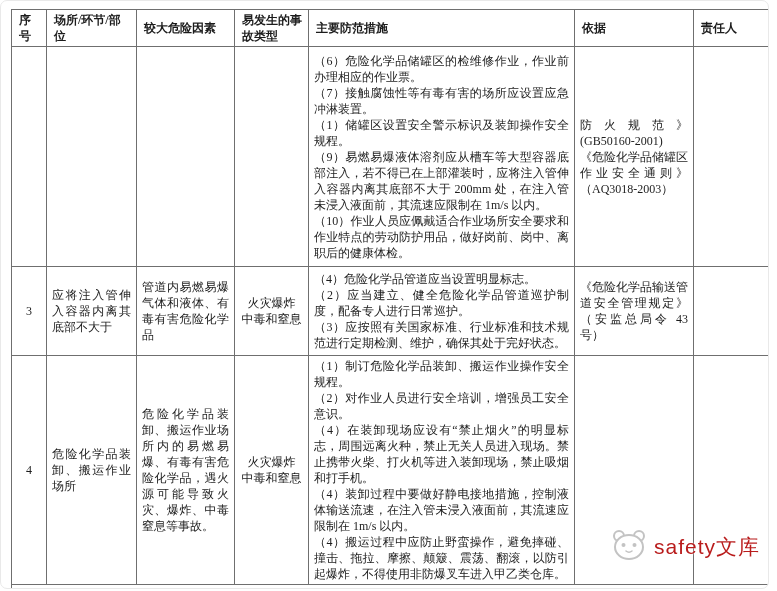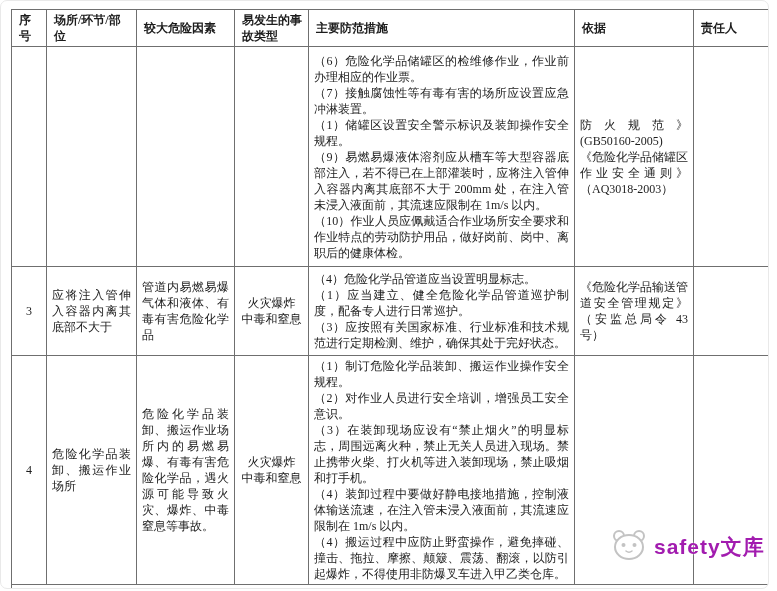--- a/index.html
+++ b/index.html
@@ -57,23 +57,23 @@
   }
   .watermark{
     position:absolute;
     left:608px;top:528px;
     display:flex;align-items:center;
     gap:3px;
     pointer-events:none;
   }
   .watermark .wm-text{
     font-family:"Liberation Sans","DejaVu Sans",sans-serif;
-    font-weight:bold;
+    font-weight:normal;
     font-size:21px;
-    color:#a21caf;
+    color:#b91c1c;
     letter-spacing:1px;
     text-shadow:0 0 2px #ffffff;
   }
 </style>
 </head>
 <body>
 
 <div class="page">
 
   <table class="doc">
@@ -104,53 +104,53 @@
       <td></td>
       <td class="c pre"></td>
       <td class="top">
         <p class="m">（6）危险化学品储罐区的检维修作业，作业前办理相应的作业票。</p>
         <p class="m">（7）接触腐蚀性等有毒有害的场所应设置应急冲淋装置。</p>
         <p class="m">（1）储罐区设置安全警示标识及装卸操作安全规程。</p>
         <p class="m">（9）易燃易爆液体溶剂应从槽车等大型容器底部注入，若不得已在上部灌装时，应将注入管伸入容器内离其底部不大于 200mm 处，在注入管未浸入液面前，其流速应限制在 1m/s 以内。</p>
         <p class="m">（10）作业人员应佩戴适合作业场所安全要求和作业特点的劳动防护用品，做好岗前、岗中、离职后的健康体检。</p>
       </td>
       <td class="top">
-        <p class="m">防火规范》(GB50160-2005)</p>
+        <p class="m">防火规范》(GB50160-2001)</p>
         <p class="m">《危险化学品储罐区作业安全通则》（AQ3018-2003）</p>
       </td>
       <td></td>
     </tr>
 
     <tr class="row-3">
       <td class="c">3</td>
       <td class="j">应将注入管伸入容器内离其底部不大于</td>
       <td class="j">管道内易燃易爆气体和液体、有毒有害危险化学品</td>
       <td class="c pre">火灾爆炸
 中毒和窒息</td>
       <td class="top">
         <p class="m">（4）危险化学品管道应当设置明显标志。</p>
-        <p class="m">（1）应当建立、健全危险化学品管道巡护制度，配备专人进行日常巡护。</p>
+        <p class="m">（2）应当建立、健全危险化学品管道巡护制度，配备专人进行日常巡护。</p>
         <p class="m">（3）应按照有关国家标准、行业标准和技术规范进行定期检测、维护，确保其处于完好状态。</p>
       </td>
       <td class="j">
         <p class="m">《危险化学品输送管道安全管理规定》（安监总局令 43 号）</p>
       </td>
       <td></td>
     </tr>
 
     <tr class="row-4">
       <td class="c">4</td>
       <td class="j">危险化学品装卸、搬运作业场所</td>
       <td class="j">危险化学品装卸、搬运作业场所内的易燃易爆、有毒有害危险化学品，遇火源可能导致火灾、爆炸、中毒窒息等事故。</td>
       <td class="c pre">火灾爆炸
 中毒和窒息</td>
       <td class="top">
         <p class="m">（1）制订危险化学品装卸、搬运作业操作安全规程。</p>
         <p class="m">（2）对作业人员进行安全培训，增强员工安全意识。</p>
-        <p class="m">（3）在装卸现场应设有“禁止烟火”的明显标志，周围远离火种，禁止无关人员进入现场。禁止携带火柴、打火机等进入装卸现场，禁止吸烟和打手机。</p>
+        <p class="m">（4）在装卸现场应设有“禁止烟火”的明显标志，周围远离火种，禁止无关人员进入现场。禁止携带火柴、打火机等进入装卸现场，禁止吸烟和打手机。</p>
         <p class="m">（4）装卸过程中要做好静电接地措施，控制液体输送流速，在注入管未浸入液面前，其流速应限制在 1m/s 以内。</p>
         <p class="m">（4）搬运过程中应防止野蛮操作，避免摔碰、撞击、拖拉、摩擦、颠簸、震荡、翻滚，以防引起爆炸，不得使用非防爆叉车进入甲乙类仓库。</p>
       </td>
       <td></td>
       <td></td>
     </tr>
 
     <tr class="row-sec">
       <td class="section-cell" colspan="7">（二）涂料、油漆生产场所</td>
     </tr>

